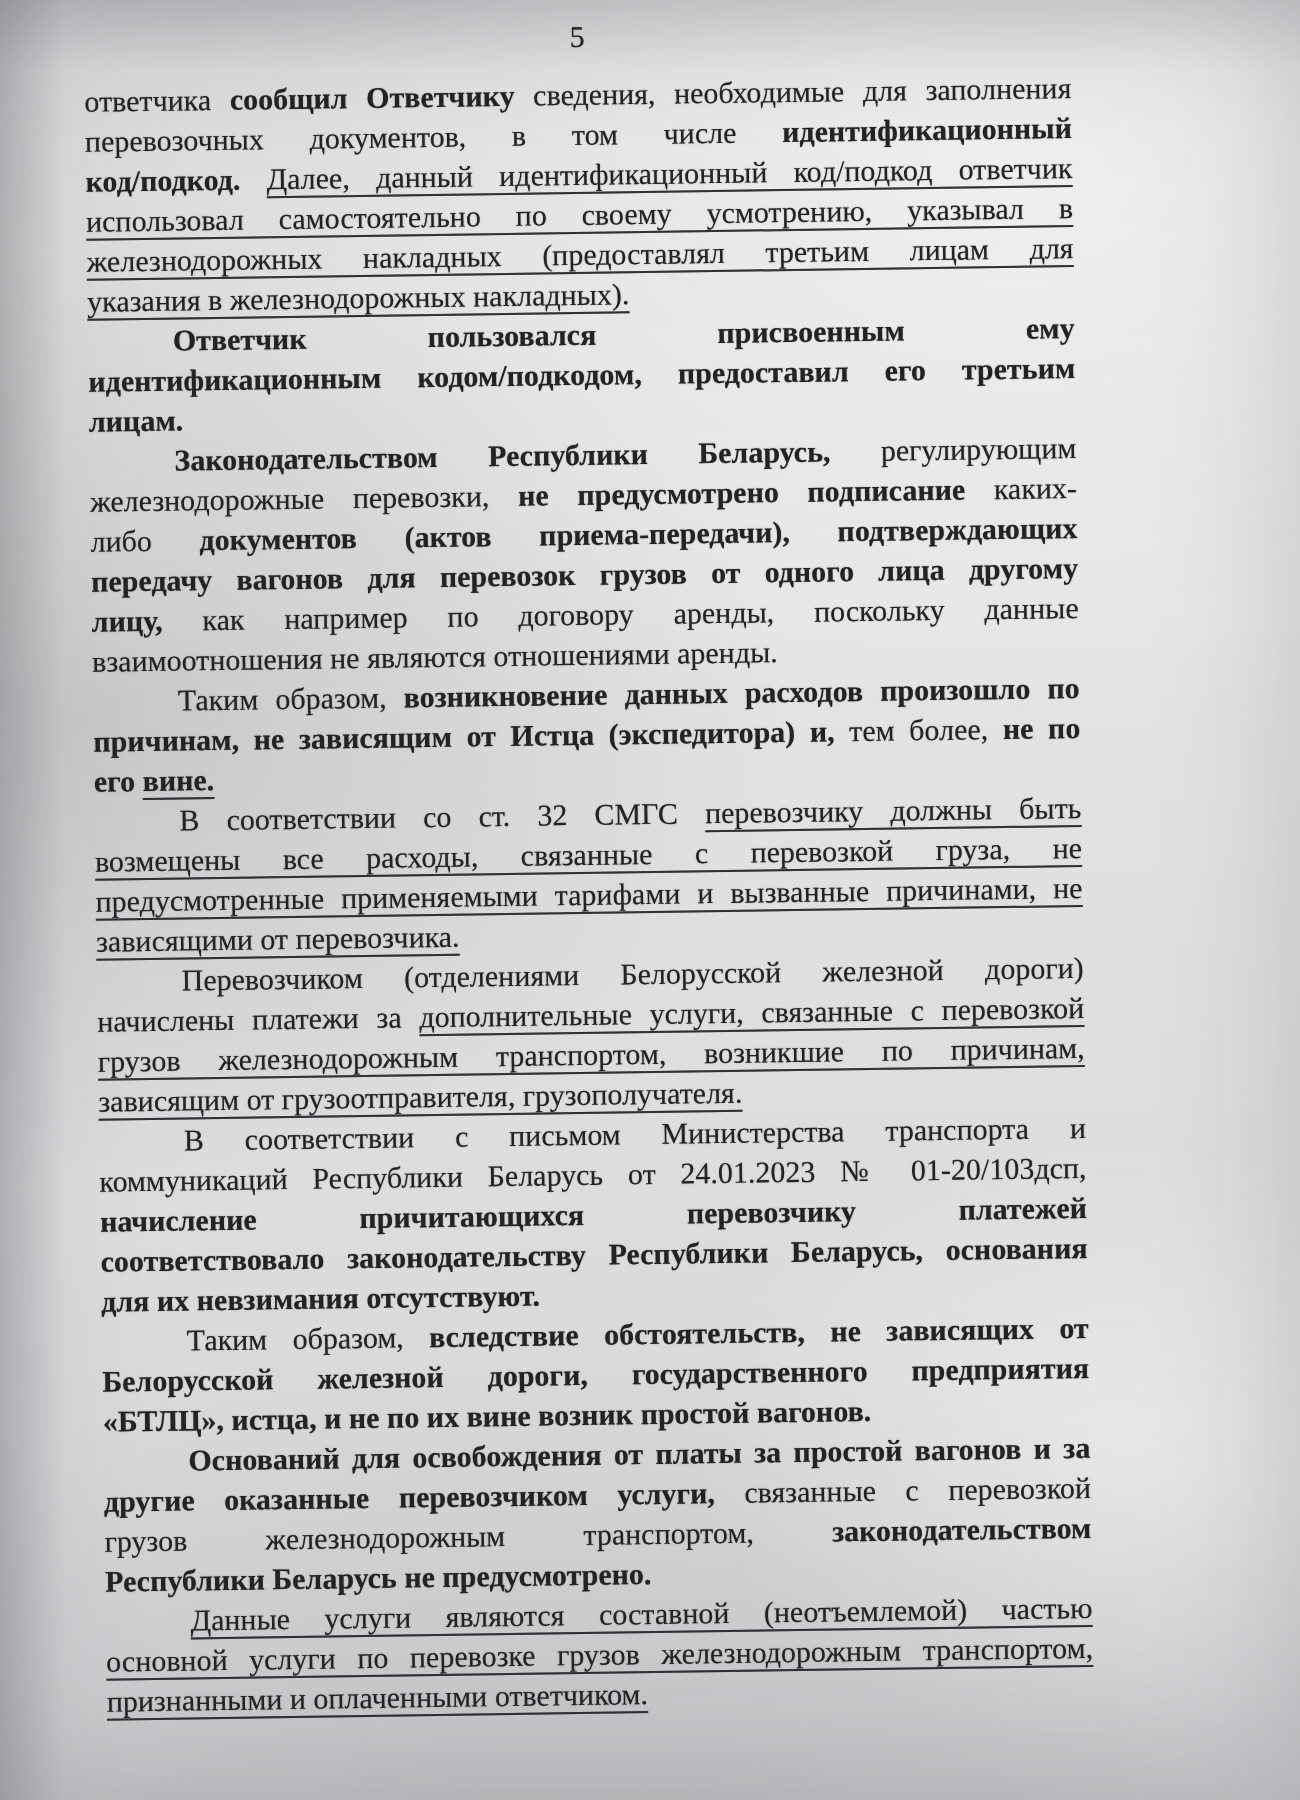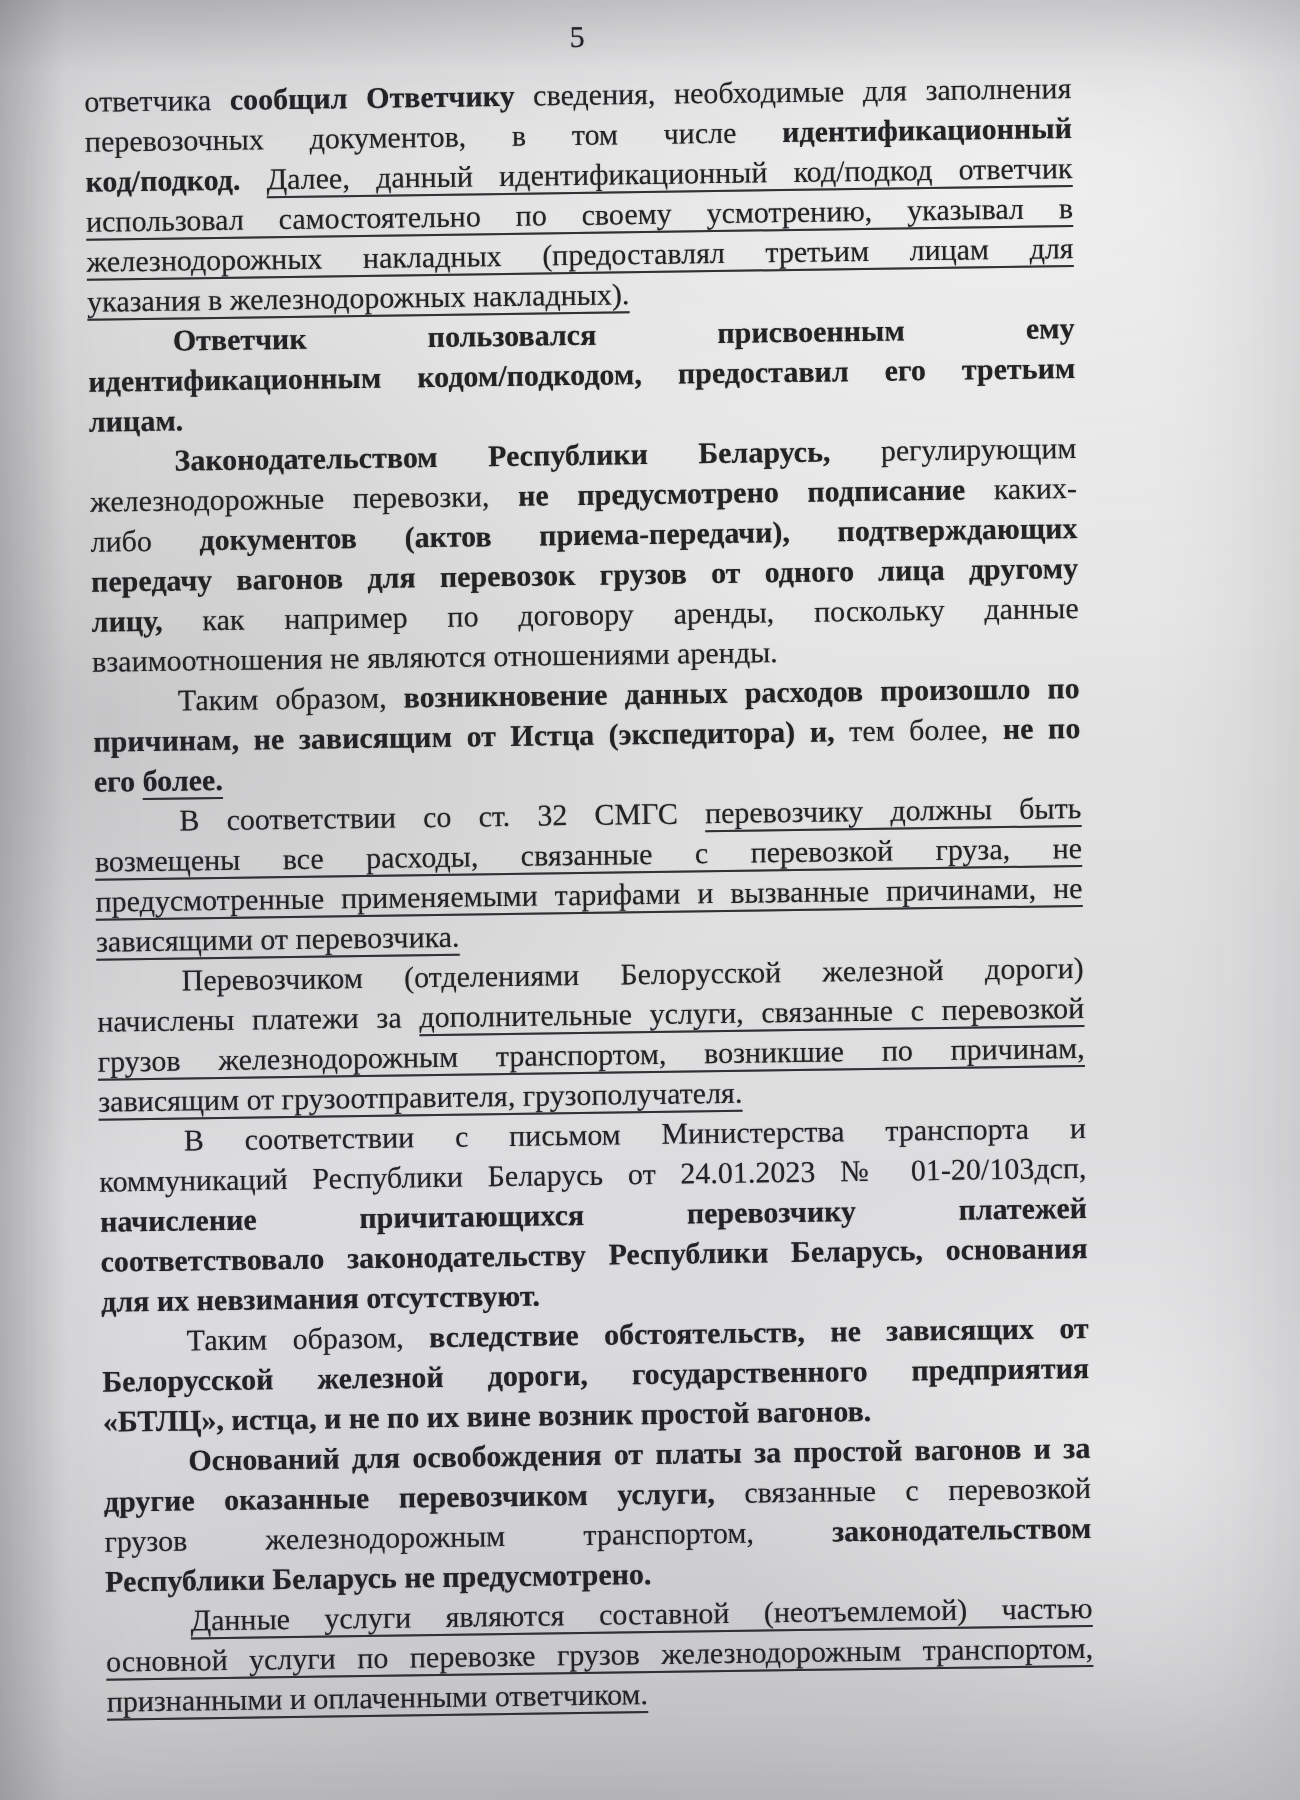--- a/index.html
+++ b/index.html
@@ -67,21 +67,21 @@
         <div class="line"><span class="b ">идентификационным кодом/подкодом, предоставил его третьим</span></div>
         <div class="line last"><span class="b ">лицам.</span></div>
         <div class="line indent"><span class="b ">Законодательством Республики Беларусь, </span><span class="">регулирующим</span></div>
         <div class="line"><span class="">железнодорожные перевозки, </span><span class="b ">не предусмотрено подписание </span><span class="">каких-</span></div>
         <div class="line"><span class="">либо </span><span class="b ">документов (актов приема-передачи), подтверждающих</span></div>
         <div class="line"><span class="b ">передачу вагонов для перевозок грузов от одного лица другому</span></div>
         <div class="line"><span class="b ">лицу, </span><span class="">как например по договору аренды, поскольку данные</span></div>
         <div class="line last"><span class="">взаимоотношения не являются отношениями аренды.</span></div>
         <div class="line indent"><span class="">Таким образом, </span><span class="b ">возникновение данных расходов произошло по</span></div>
         <div class="line"><span class="b ">причинам, не зависящим от Истца (экспедитора) и, </span><span class="">тем более, </span><span class="b ">не по</span></div>
-        <div class="line last"><span class="b ">его </span><span class="b u">более.</span></div>
+        <div class="line last"><span class="b ">его </span><span class="b u">вине.</span></div>
         <div class="line indent"><span class="">В соответствии со ст. 32 СМГС </span><span class="u">перевозчику должны быть</span></div>
         <div class="line"><span class="u">возмещены все расходы, связанные с перевозкой груза, не</span></div>
         <div class="line"><span class="u">предусмотренные применяемыми тарифами и вызванные причинами, не</span></div>
         <div class="line last"><span class="u">зависящими от перевозчика.</span></div>
         <div class="line indent"><span class="">Перевозчиком (отделениями Белорусской железной дороги)</span></div>
         <div class="line"><span class="">начислены платежи за </span><span class="u">дополнительные услуги, связанные с перевозкой</span></div>
         <div class="line"><span class="u">грузов железнодорожным транспортом, возникшие по причинам,</span></div>
         <div class="line last"><span class="u">зависящим от грузоотправителя, грузополучателя.</span></div>
         <div class="line indent"><span class="">В соответствии с письмом Министерства транспорта и</span></div>
         <div class="line"><span class="">коммуникаций Республики Беларусь от 24.01.2023 № 01-20/103дсп,</span></div>

